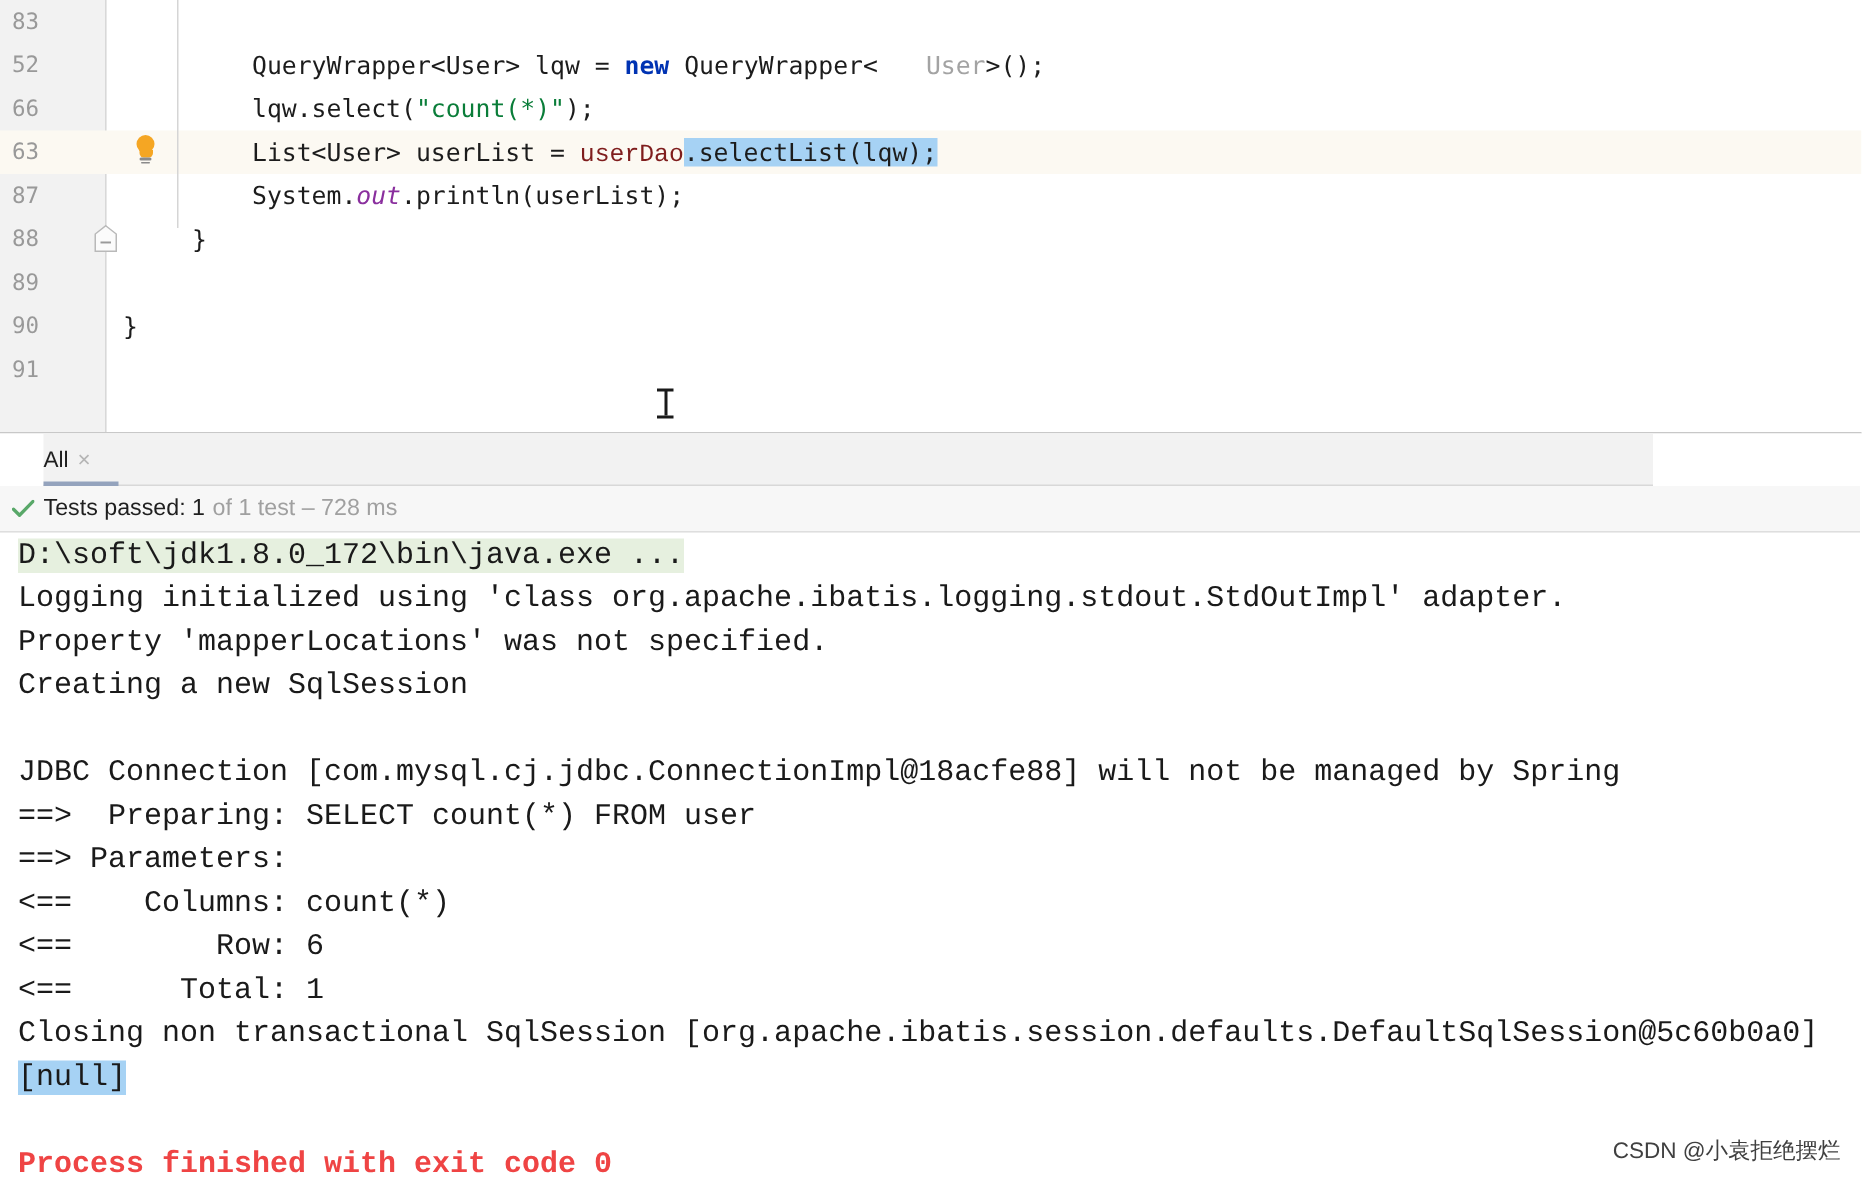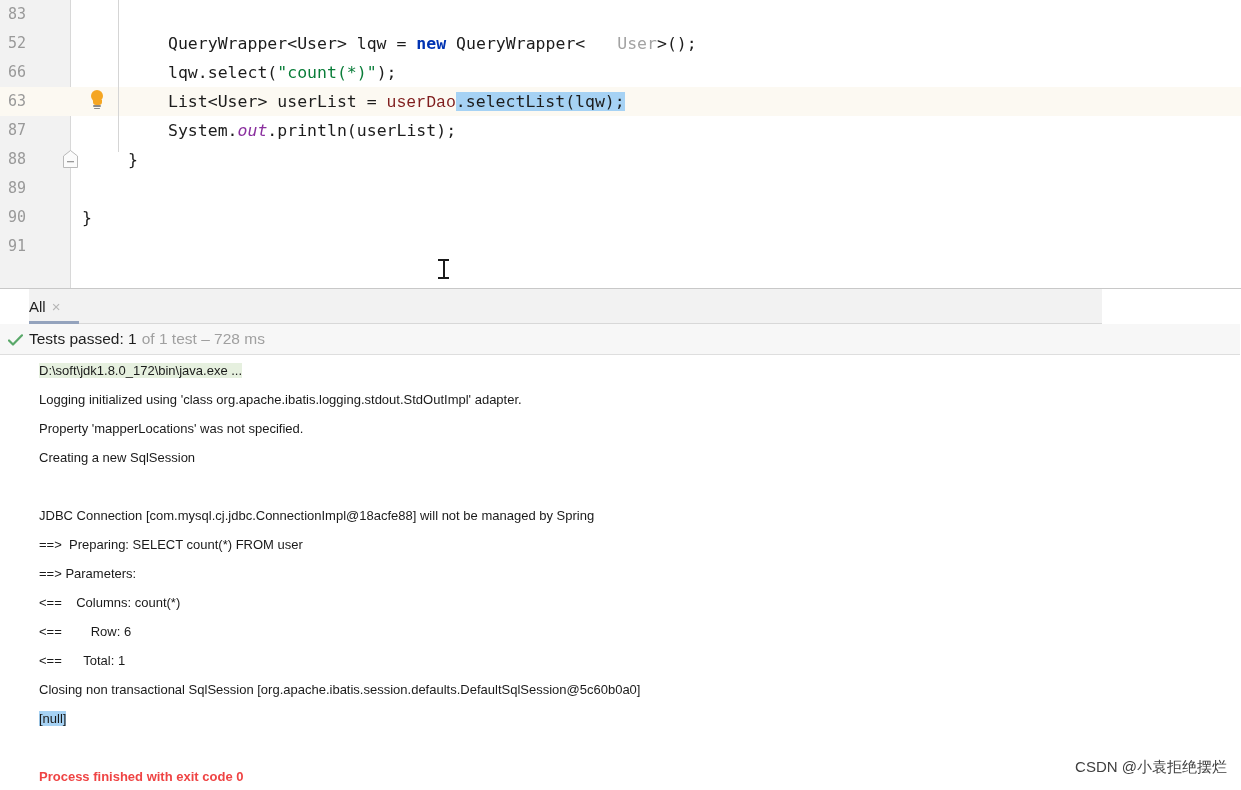--- a/index.html
+++ b/index.html
@@ -217,26 +217,25 @@
     left: 0; top: 67px;
     width: 1241px;
     height: 434px;
     background: #ffffff;
     overflow: hidden;
   }
   .cline {
     position: absolute;
     left: 12px;
     white-space: pre;
-    font-family: Liberation Sans, sans-serif;
-    font-size: 13px;
+    font-family: Liberation Mono, monospace;
+    font-size: 20px;
     color: #1a1a1a;
     height: 29px;
     line-height: 29px;
-    margin-left: 27px;
   }
   .cline .hl-green { background: #e6f0df; }
   .cline .hl-blue  { background: #a6d2f4; }
   .cline.navy { color: #ef4444; font-weight: 600; }
 
   
   #watermark {
     position: absolute;
     right: 14px;
     top: 758px;

